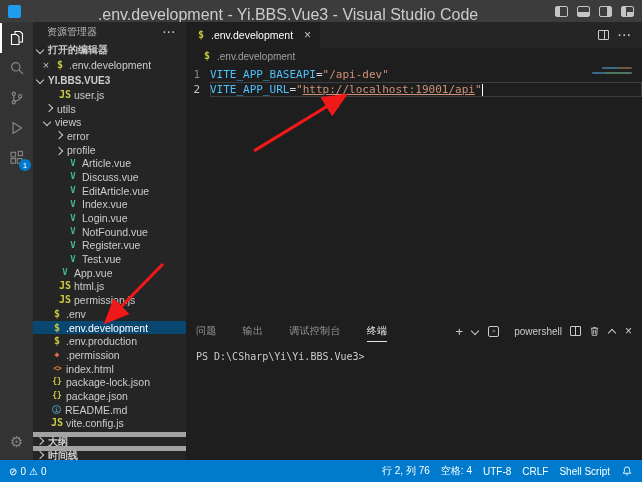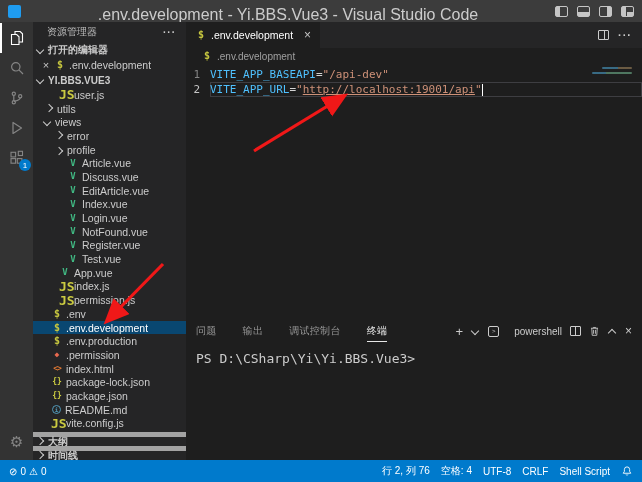--- a/index.html
+++ b/index.html
@@ -43,21 +43,21 @@
   .trow.sel { background:#094771; }
   .trow.sel .tlabel { color:#ffffff; }
   .tlabel { font-size:10.5px; color:#cccccc; overflow:hidden; text-overflow:ellipsis; }
   .chev { width:9px; height:9px; position:relative; flex:none; }
   .chev::before { content:""; position:absolute; width:5px; height:5px; border-right:1px solid #cccccc; border-bottom:1px solid #cccccc; left:1px; top:1px; }
   .chev.right::before { transform:rotate(-45deg); }
   .chev.down::before  { transform:rotate(45deg); }
   .chev.up::before    { transform:rotate(-135deg); top:3px; }
   .chev-space { width:9px; flex:none; }
   .ficon { width:12px; flex:none; text-align:center; font-family:"DejaVu Sans Mono", monospace; font-weight:bold; line-height:1; }
-  .ic-js   { color:#cbcb41; font-size:13px; }
+  .ic-js   { color:#cbcb41; font-size:10px; }
   .ic-vue  { color:#41b883; font-size:9px; }
   .ic-env  { color:#c5c53f; font-size:10px; }
   .ic-git  { color:#e8694f; font-size:8px; }
   .ic-html { color:#e37933; font-size:8px; letter-spacing:-1px; }
   .ic-json { color:#cbcb41; font-size:8px; }
   .ic-info { width:9px; height:9px; border:1px solid #519aba; border-radius:50%; color:#519aba; font-size:6px; line-height:8px; margin:0 1px; font-weight:bold; }
   
   .editor-col { flex:1; min-width:0; display:flex; flex-direction:column; background:#1e1e1e; position:relative; }
   .tabbar { height:26px; background:#252526; display:flex; align-items:stretch; }
   .tab { display:flex; align-items:center; gap:4px; padding:0 9px; background:#1e1e1e; color:#ffffff; font-size:10.5px; cursor:pointer; }
@@ -85,21 +85,21 @@
   .panel { height:140px; display:flex; flex-direction:column; }
   .panel-header { height:22px; display:flex; align-items:center; padding:0 10px; }
   .panel-tabs { display:flex; gap:26px; height:100%; }
   .panel-tab { height:100%; display:flex; align-items:center; font-size:10px; color:#969696; border-bottom:1px solid transparent; cursor:pointer; letter-spacing:.3px; }
   .panel-tab.active { color:#e7e7e7; border-bottom-color:#e7e7e7; }
   .panel-actions { margin-left:auto; display:flex; align-items:center; gap:8px; color:#cccccc; }
   .pa-plus { font-size:13px; line-height:1; cursor:pointer; }
   .psh { display:flex; align-items:center; gap:15px; font-size:10px; cursor:pointer; }
   .psh-icon { width:11px; height:11px; border:1px solid #cccccc; border-radius:2px; font-size:6px; display:flex; align-items:center; justify-content:center; }
   .pa-close { font-size:12px; line-height:1; cursor:pointer; }
-  .terminal { padding:9px 0 0 10px; font-family:"DejaVu Sans Mono", monospace; font-size:13px; color:#cccccc; }
+  .terminal { padding:9px 0 0 10px; font-family:"DejaVu Sans Mono", monospace; font-size:10px; color:#cccccc; }
   
   .statusbar { height:22px; background:#007acc; color:#ffffff; display:flex; align-items:center; justify-content:space-between; padding:0 9px; font-size:10px; }
   .sb-group { display:flex; align-items:center; gap:11px; }
   .sb-item { display:flex; align-items:center; gap:3px; cursor:pointer; white-space:nowrap; }
   .sb-glyph { font-size:10px; }
   
   .annotations { position:absolute; inset:0; width:642px; height:482px; pointer-events:none; z-index:50; }
 </style>
 </head>
 <body>
@@ -240,21 +240,21 @@
             <span class="tlabel">Test.vue</span>
           </div>
           <div class="trow" style="padding-left: 14px;">
             <span class="chev-space"></span>
             <span class="ficon ic-vue">V</span>
             <span class="tlabel">App.vue</span>
           </div>
           <div class="trow" style="padding-left: 14px;">
             <span class="chev-space"></span>
             <span class="ficon ic-js">JS</span>
-            <span class="tlabel">index.js</span>
+            <span class="tlabel">html.js</span>
           </div>
           <div class="trow" style="padding-left: 14px;">
             <span class="chev-space"></span>
             <span class="ficon ic-js">JS</span>
             <span class="tlabel">permission.js</span>
           </div>
           <div class="trow" style="padding-left: 6px;">
             <span class="chev-space"></span>
             <span class="ficon ic-env">$</span>
             <span class="tlabel">.env</span>

